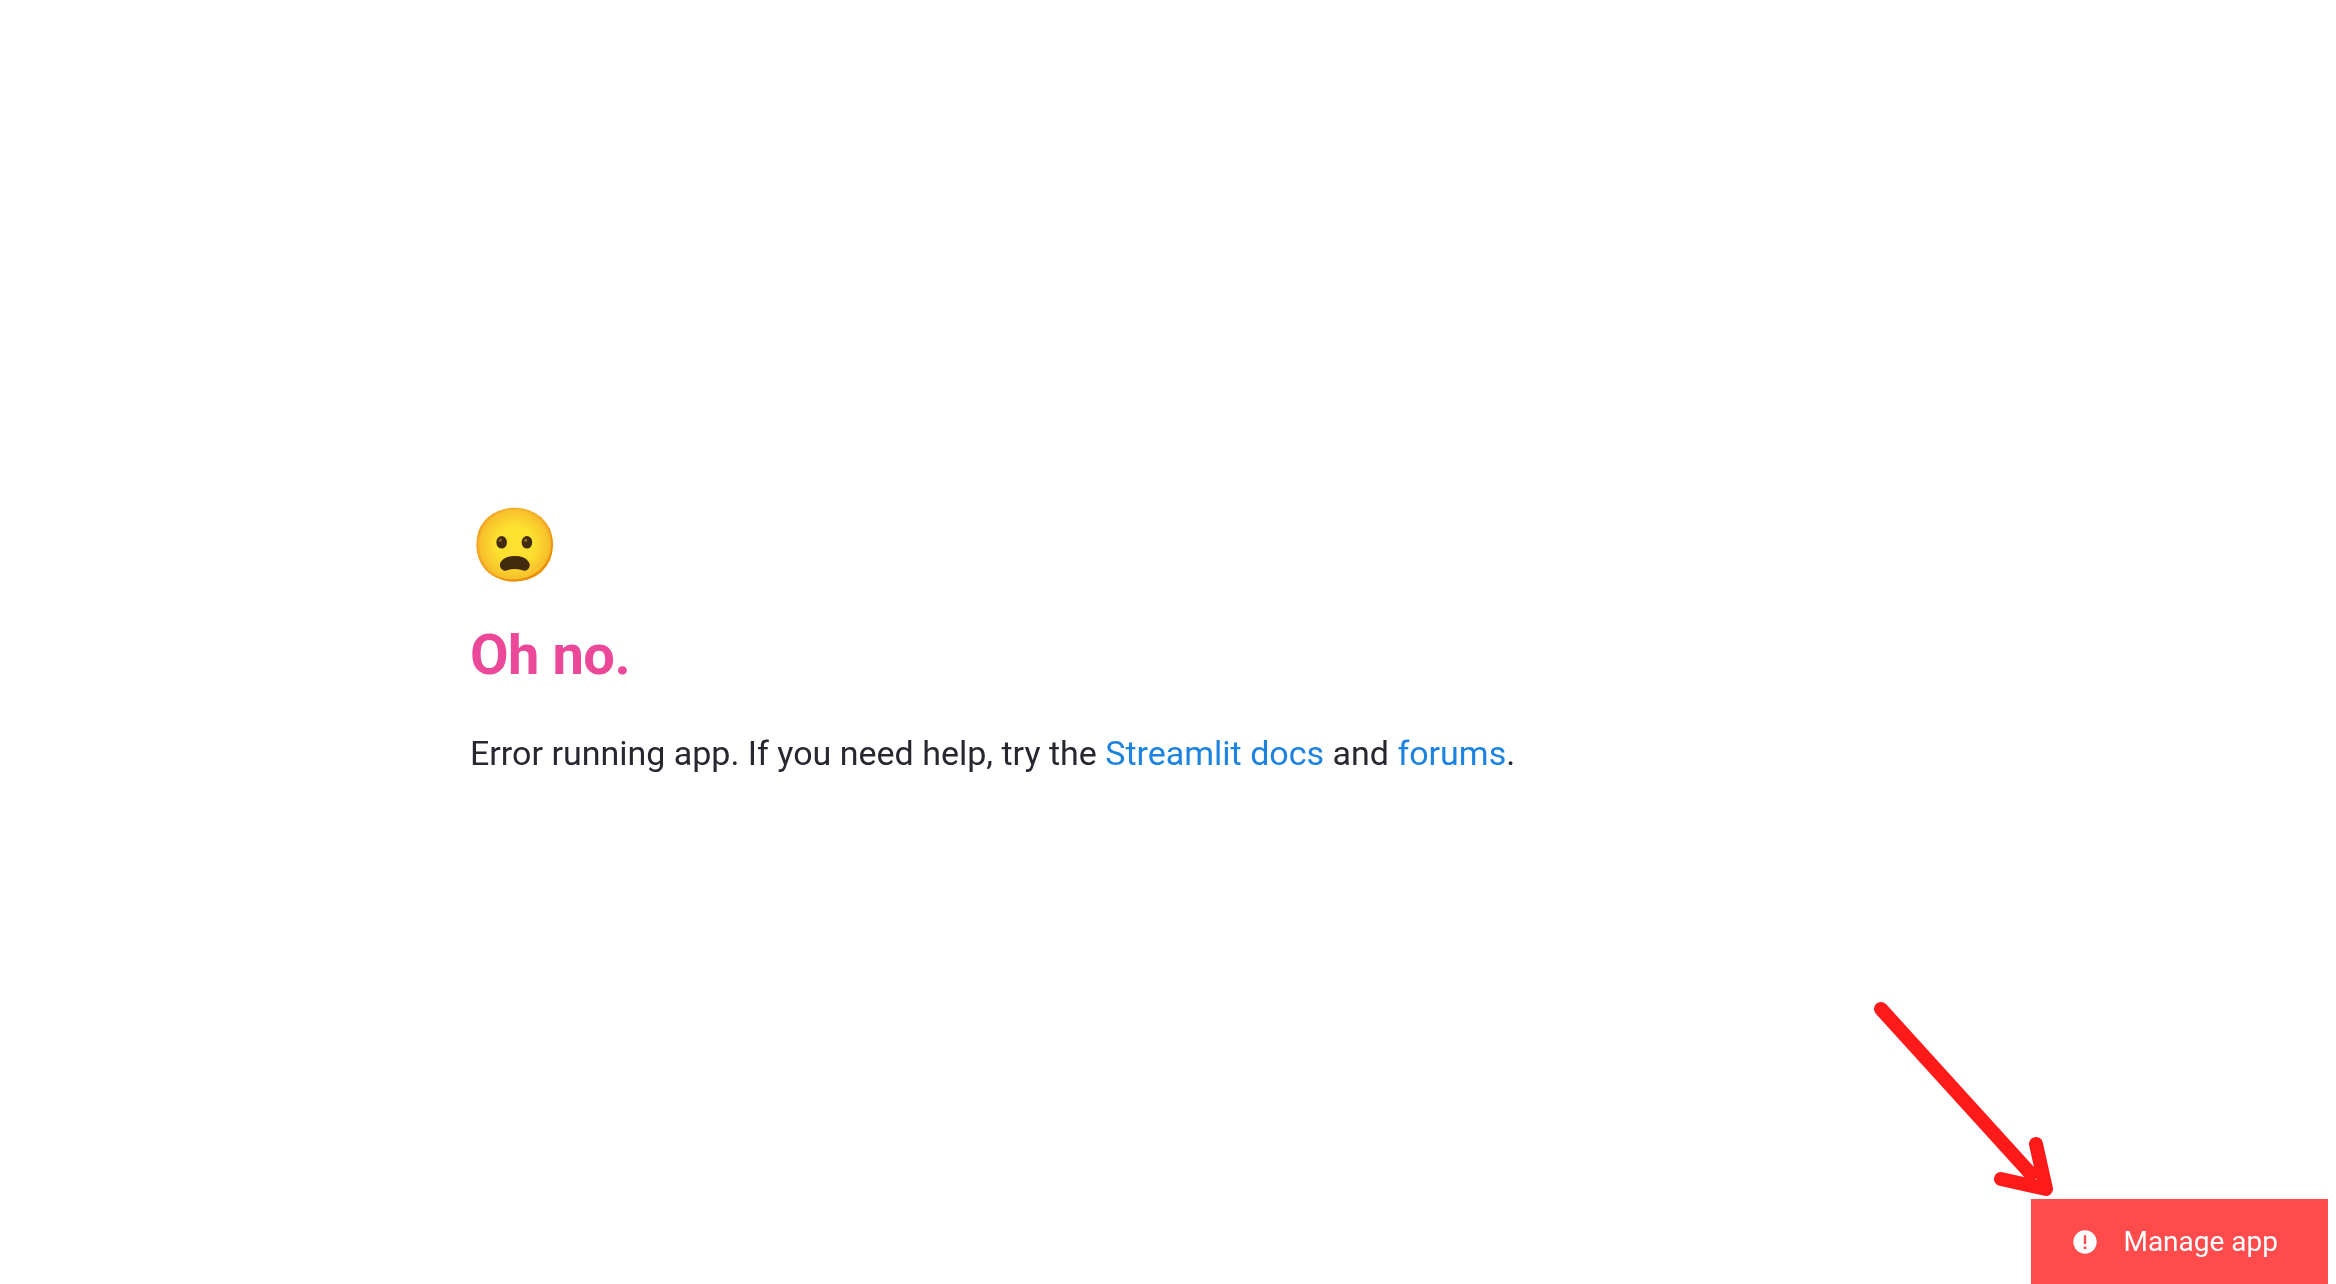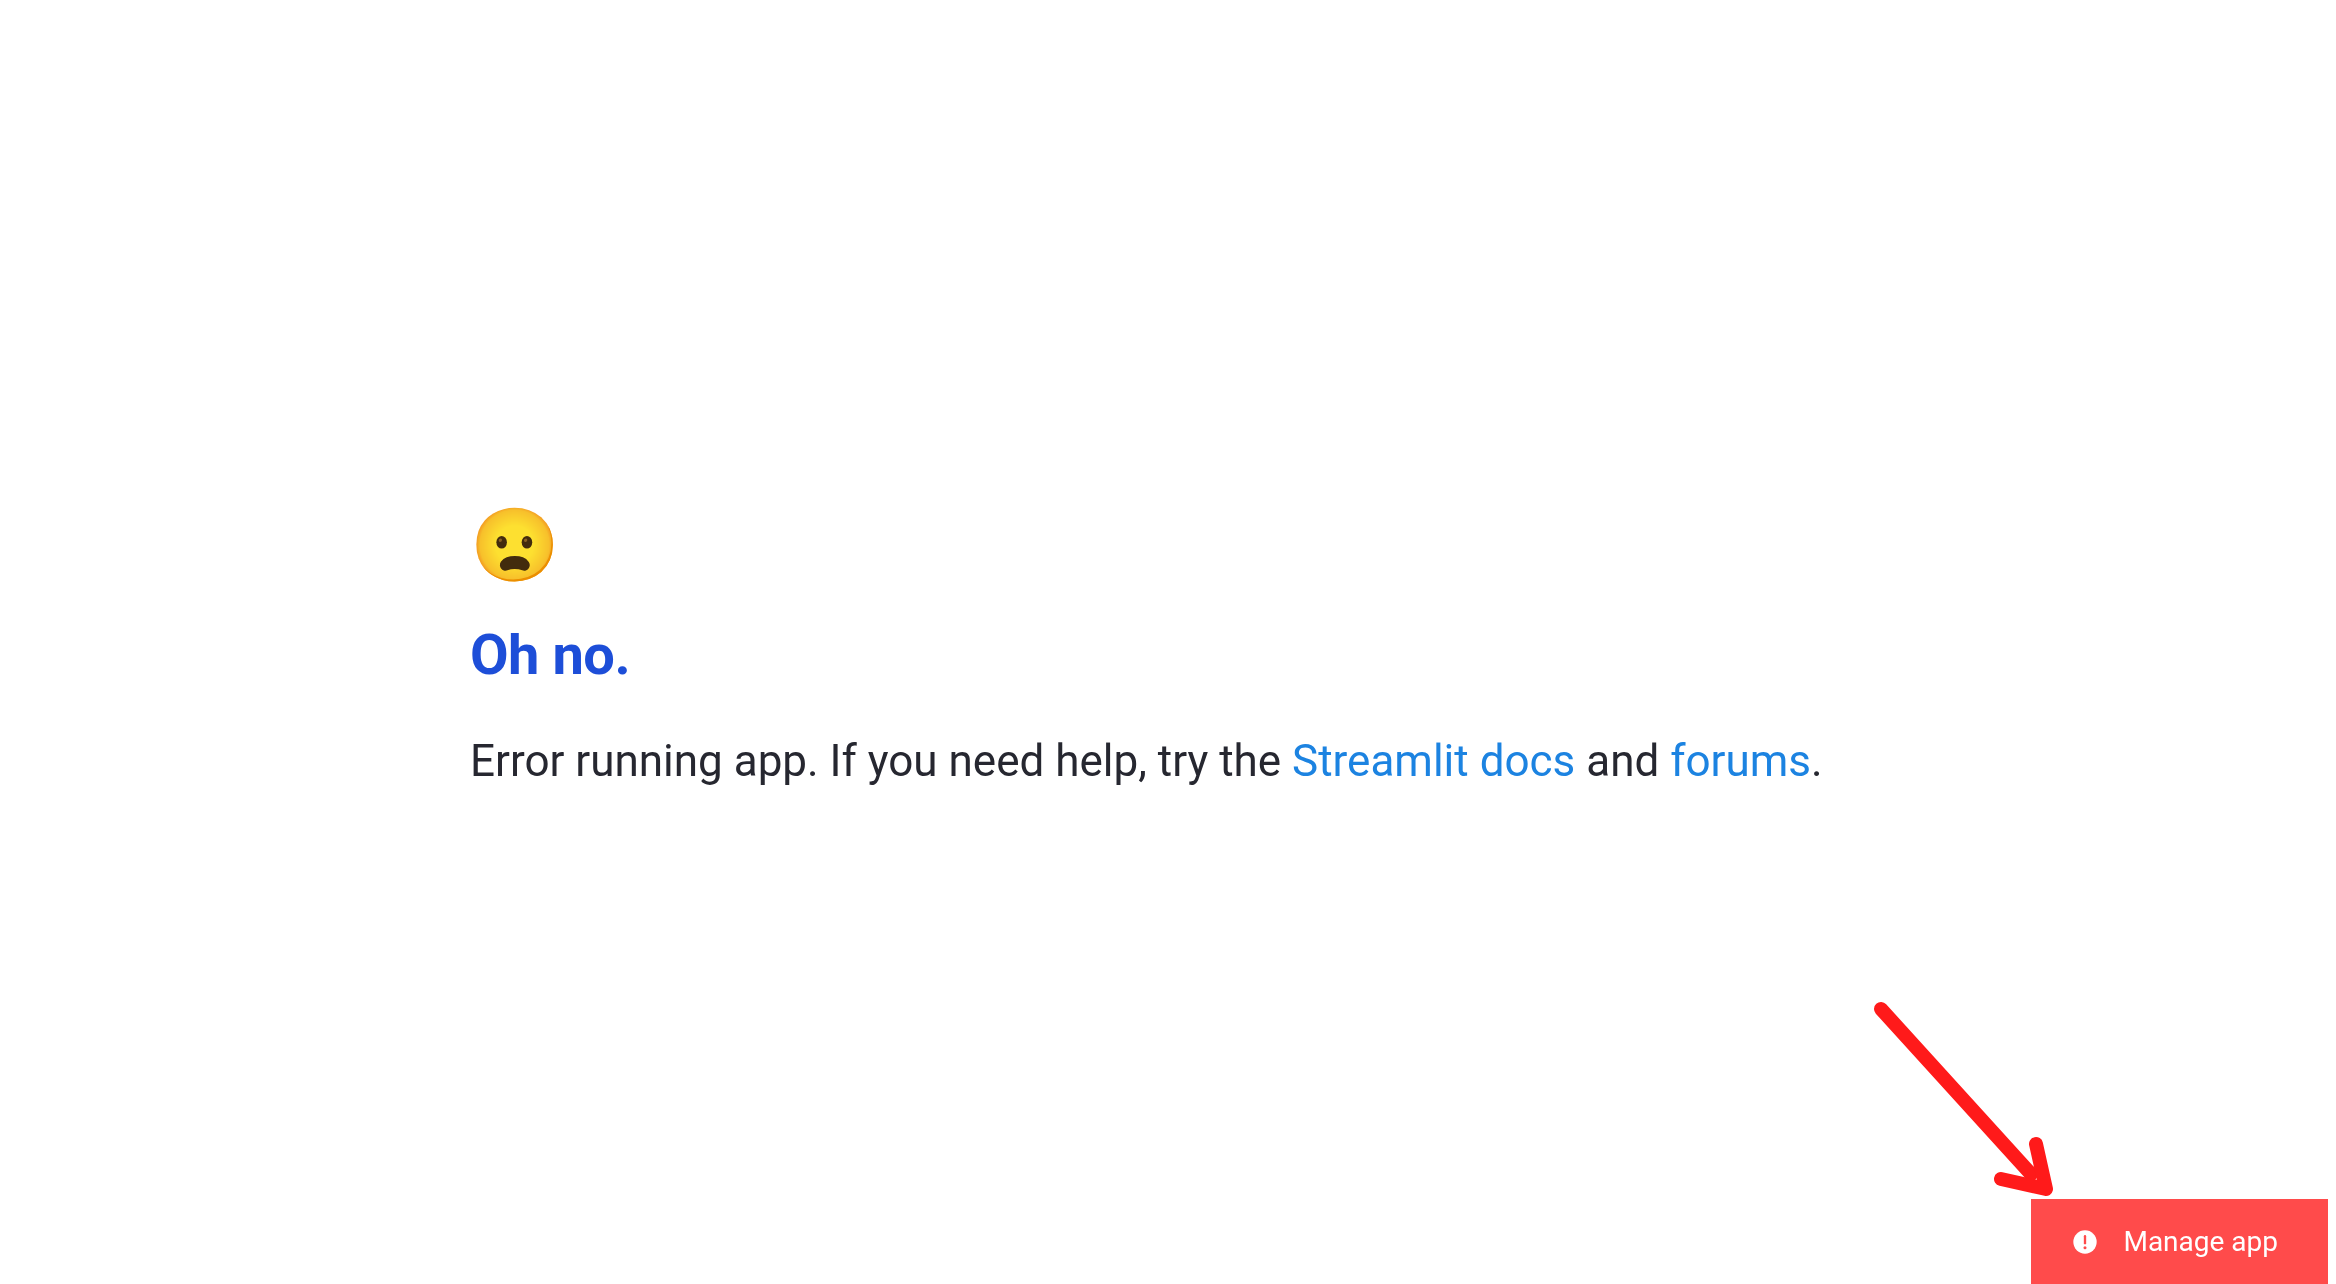--- a/index.html
+++ b/index.html
@@ -25,27 +25,27 @@
     
     .emoji {
       font-size: 72px;
       line-height: 1;
       margin-bottom: 40px;
     }
     
     .heading {
       font-size: 56px;
       font-weight: 700;
-      color: #1d4ed8;
+      color: #ec4899;
       margin-bottom: 40px;
       letter-spacing: -0.5px;
     }
     
     .message {
-      font-size: 44px;
+      font-size: 34px;
       color: #262730;
       line-height: 1.5;
       font-weight: 400;
     }
     
     .message a {
       color: #1c83e1;
       text-decoration: none;
     }
     

